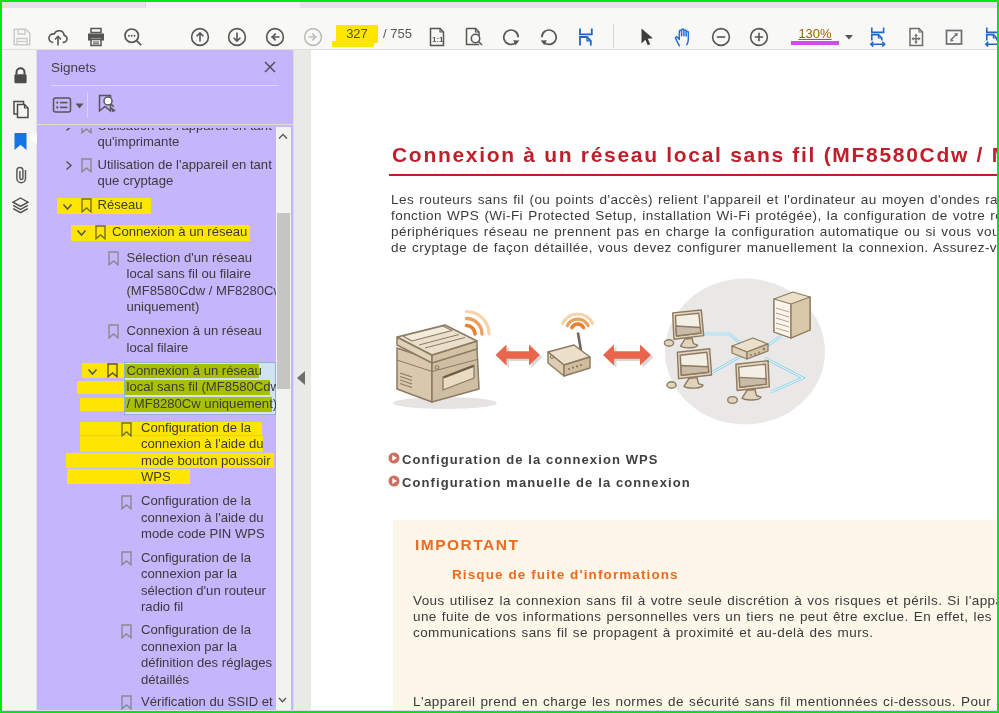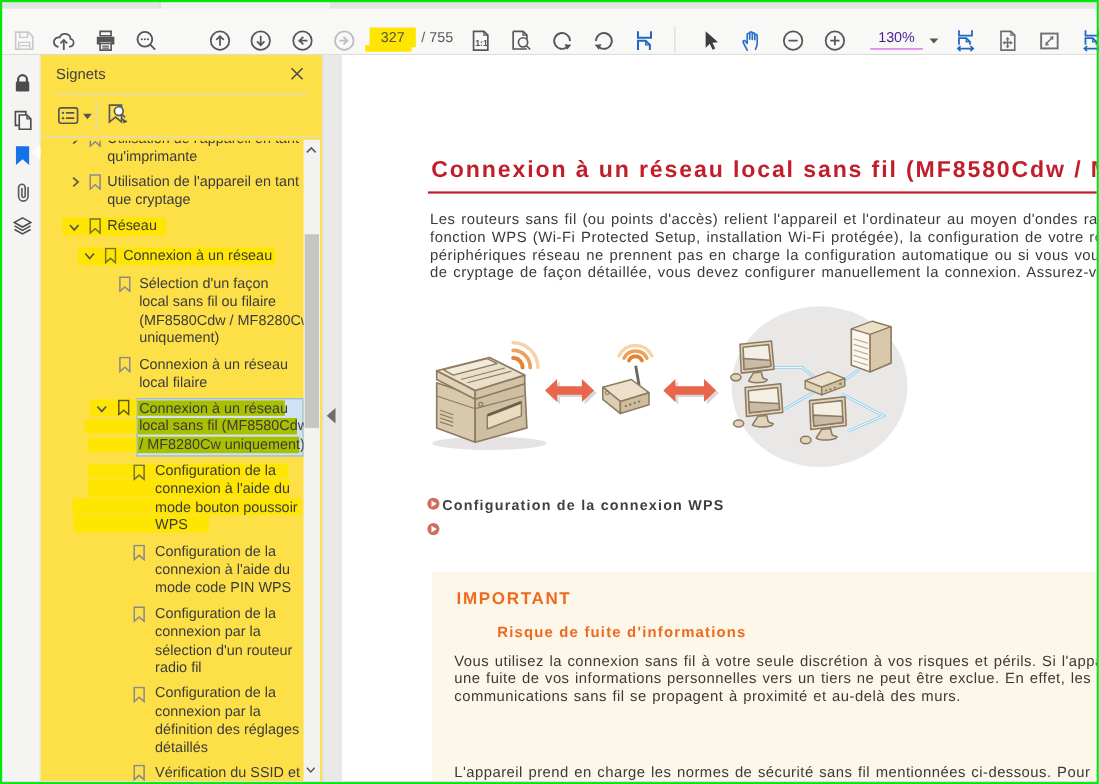--- a/index.html
+++ b/index.html
@@ -10,27 +10,27 @@
 .tabstrip { position:absolute; left:2px; top:2px; width:995px; height:6px; background:#f1f1f0; }
 .tabstrip .seg1 { position:absolute; left:0; top:0; width:144px; height:6px; background:#e4e4e3; border-right:1px solid #d8d8d8;}
 .tabstrip .seg2 { position:absolute; left:298px; top:0; width:697px; height:6px; background:#e4e4e3; }
 
 .toolbar { position:absolute; left:2px; top:8px; width:995px; height:42px; background:#f8f8f7; border-bottom:1px solid #ddddda; }
 .tb { position:absolute; top:19px; width:20px; height:20px; }
 .pgbox { position:absolute; left:334px; top:17px; width:42px; height:18px; background:#ffe602; }
 .pgbox2 { position:absolute; left:330px; top:33px; width:42px; height:6px; background:#ffe602; }
 .pgnum { position:absolute; left:334px; top:17px; width:42px; text-align:center; font-size:13px; color:#555236; line-height:18px;}
 .pgtotal { position:absolute; left:381px; top:17px; font-size:13px; color:#5a5a5a; line-height:18px; }
-.zoomtxt { position:absolute; left:789px; top:17px; width:48px; text-align:center; font-size:13px; color:#4c1d95; line-height:18px; border-bottom:1px solid #d946ef; height:20px;}
+.zoomtxt { position:absolute; left:789px; top:17px; width:48px; text-align:center; font-size:13px; color:#a16207; line-height:18px; border-bottom:4px solid #d946ef; height:20px;text-decoration:underline;}
 .sep { position:absolute; top:16px; width:1px; height:24px; background:#d8d8d6; }
 
 .sidebar { position:absolute; left:2px; top:50px; width:35px; height:661px; background:#f4f4f3; border-right:1px solid #e2e2e0; }
 .sb { position:absolute; left:9px; width:19px; height:19px; }
 .notch { position:absolute; left:31px; top:134px; width:9px; height:9px; background:#fdfdfd; transform:rotate(45deg); }
-.panel { position:absolute; left:37px; top:50px; width:256px; height:661px; background:#fde047; }
+.panel { position:absolute; left:37px; top:50px; width:256px; height:661px; background:#c4b5fd; }
 .ptitle { position:absolute; left:14px; top:10px; font-size:13.5px; color:#414141; }
 .pclose { position:absolute; left:227px; top:11px; width:12px; height:12px; }
 .pdiv1 { position:absolute; left:14px; top:35px; width:228px; height:1px; background:#dcdcda; }
 .pdiv2 { position:absolute; left:0px; top:74px; width:256px; height:1px; background:#dcdcda; }
 .psep { position:absolute; left:50px; top:42px; width:1px; height:26px; background:#d8d8d6; }
 
 .sbar { position:absolute; left:239px; top:77px; width:15px; height:584px; background:#f2f2f1; }
 .sthumb { position:absolute; left:240px; top:163px; width:13px; height:176px; background:#c5c5c4; }
 
 .treeclip { position:absolute; left:39px; top:128px; width:237px; height:583px; overflow:hidden; }
@@ -311,21 +311,21 @@
         <path d="M1.5,3.5 L5.5,8 L9.5,3.5" fill="none" stroke="#555" stroke-width="1.5"></path>
       </svg>
   <svg class="bm" style="left:95px;top:223.5px" viewBox="0 0 11 15">
         <path d="M1,1 h9 v12.8 l-4.5,-3.9 l-4.5,3.9 z" fill="none" stroke="#77722a" stroke-width="1.4"></path>
       </svg>
   <div class="row" style="left:112px;top:222.75px">Connexion à un réseau</div>
 
   <svg class="bm" style="left:108px;top:249.5px" viewBox="0 0 11 15">
         <path d="M1,1 h9 v12.8 l-4.5,-3.9 l-4.5,3.9 z" fill="none" stroke="#8a8a8a" stroke-width="1.4"></path>
       </svg>
-  <div class="row" style="left:126.5px;top:248.75px">Sélection d'un façon</div>
+  <div class="row" style="left:126.5px;top:248.75px">Sélection d'un réseau</div>
   <div class="row" style="left:126.5px;top:265.25px">local sans fil ou filaire</div>
   <div class="row" style="left:126.5px;top:281.75px">(MF8580Cdw / MF8280Cw</div>
   <div class="row" style="left:126.5px;top:298.25px">uniquement)</div>
 
   <svg class="bm" style="left:108px;top:323px" viewBox="0 0 11 15">
         <path d="M1,1 h9 v12.8 l-4.5,-3.9 l-4.5,3.9 z" fill="none" stroke="#8a8a8a" stroke-width="1.4"></path>
       </svg>
   <div class="row" style="left:126.5px;top:322.25px">Connexion à un réseau</div>
   <div class="row" style="left:126.5px;top:338.75px">local filaire</div>
 
@@ -512,20 +512,21 @@
   </svg>
   <svg style="position:absolute;left:77px;top:402px;width:12px;height:12px;" viewBox="0 0 12 12">
       <circle cx="6" cy="6" r="5.5" fill="#cf6e60"></circle>
       <path d="M4.3,3 L9,6 L4.3,9 z" fill="#fff"></path>
     </svg>
   <div class="linkrow" style="left:91px;top:401px;">Configuration de la connexion WPS</div>
   <svg style="position:absolute;left:77px;top:425px;width:12px;height:12px;" viewBox="0 0 12 12">
       <circle cx="6" cy="6" r="5.5" fill="#cf6e60"></circle>
       <path d="M4.3,3 L9,6 L4.3,9 z" fill="#fff"></path>
     </svg>
+  <div class="linkrow" style="left:91px;top:424px;">Configuration manuelle de la connexion</div>
   <div class="impbox">
     <div class="imp-h">IMPORTANT</div>
     <div class="imp-s" style="top:47px;margin-left:39px;">Risque de fuite d'informations</div>
     <div class="imp-p" style="top:73px;">
       <div>Vous utilisez la connexion sans fil à votre seule discrétion à vos risques et périls. Si l'appareil est connecté</div>
       <div>une fuite de vos informations personnelles vers un tiers ne peut être exclue. En effet, les ondes radio</div>
       <div>communications sans fil se propagent à proximité et au-delà des murs.</div>
     </div>
     <div class="imp-p" style="top:174px;">
       <div>L'appareil prend en charge les normes de sécurité sans fil mentionnées ci-dessous. Pour savoir si votre</div>

